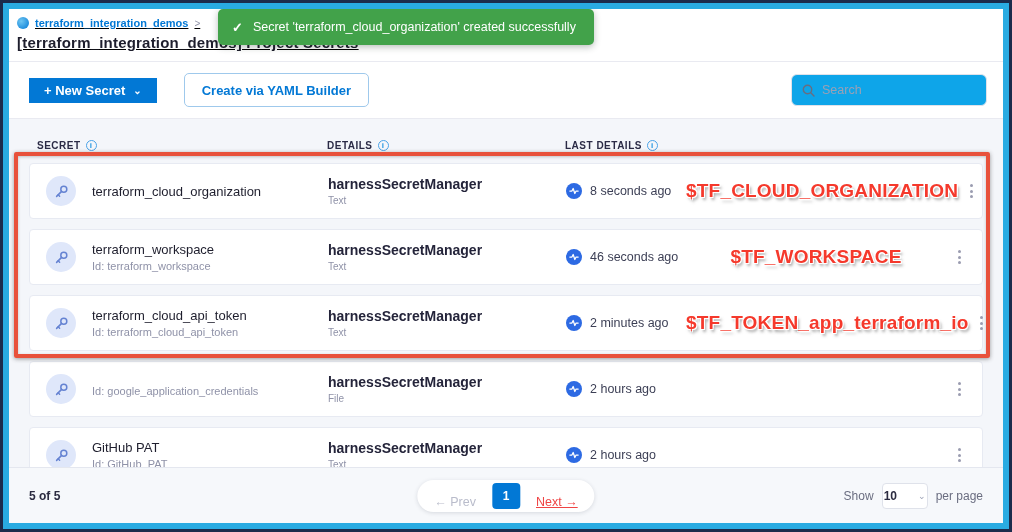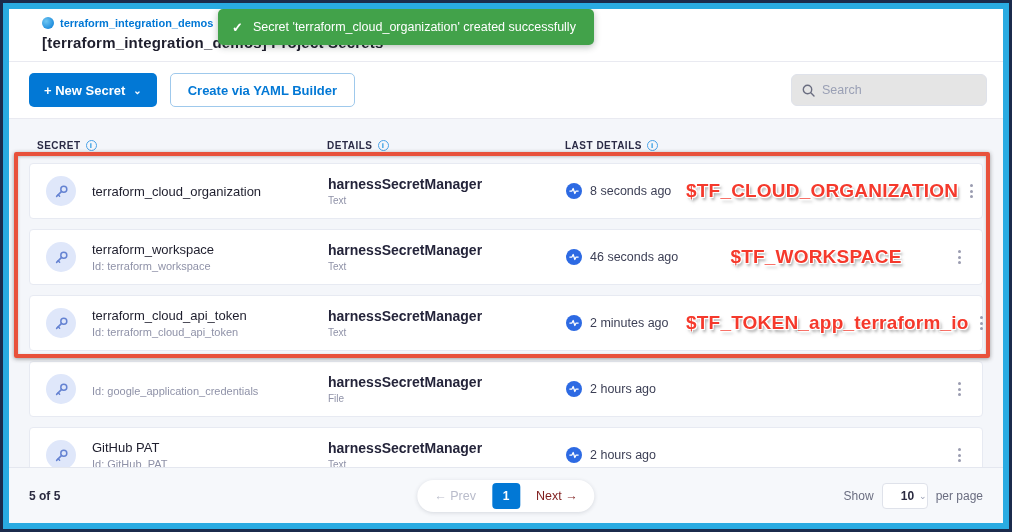--- a/index.html
+++ b/index.html
@@ -3,42 +3,42 @@
 <meta charset="utf-8">
 <style>
   * { margin:0; padding:0; box-sizing:border-box; }
   html,body { background:#fff; }
   body { font-family:"Liberation Sans", sans-serif; width:1012px; height:532px; }
 
   .frame { width:1012px; height:532px; border:3px solid #1b2b4c; }
   .frame-inner { width:100%; height:100%; border:6px solid #29abe2; background:#fff; position:relative; overflow:hidden; }
 
   
-  .header { position:absolute; top:0; left:0; right:0; height:53px; background:#fff; border-bottom:1px solid #e9eaf1; padding:8px 0 0 33px; }
+  .header { position:absolute; top:0; left:0; right:0; height:53px; background:#fff; border-bottom:1px solid #e9eaf1; padding:8px 0 0 8px;text-decoration:underline; }
   .breadcrumb { display:flex; align-items:center; gap:6px; font-size:11px; }
   .proj-icon { width:12px; height:12px; border-radius:50%; background:radial-gradient(circle at 35% 35%, #6ec6f2, #0278d5); display:inline-block; }
   .breadcrumb a { color:#0278d5; text-decoration:none; font-weight:bold; }
   .breadcrumb .chev { color:#8f92a8; font-size:10px; }
   .page-title { margin-top:5px; font-size:15px; font-weight:bold; color:#1e1e2d; letter-spacing:.2px; }
 
   
   .toast { position:absolute; top:0; left:209px; z-index:20; height:36px; background:#42a24a; color:#fff;
            display:flex; align-items:center; gap:10px; padding:0 18px 0 14px; border-radius:5px;
            font-size:12.5px; box-shadow:0 2px 7px rgba(20,40,30,.3); }
   .toast .check { font-size:13px; font-weight:bold; }
 
   
   .toolbar { position:absolute; top:53px; left:0; right:0; height:57px; background:#fff; border-bottom:1px solid #e9eaf1;
              display:flex; align-items:center; padding:0 16px 0 20px; }
-  .btn-primary { display:flex; align-items:center; gap:8px; background:#0278d5; color:#fff; border:none; border-radius:5px;
-                 height:34px; padding:0 15px; font-size:13px; font-weight:bold; cursor:pointer; font-family:inherit; }
+  .btn-primary { display:flex; align-items:center; gap:8px; background:#0278d5; color:#fff; border:none; border-radius:0;
+                 height:25px; padding:0 15px; font-size:13px; font-weight:bold; cursor:pointer; font-family:inherit; }
   .btn-primary .chevd { font-size:10px; margin-top:1px; }
-  .btn-outline { margin-left:13px; display:flex; align-items:center; background:#fff; color:#0278d5; border:1px solid #9fc9ec;
+  .btn-outline { margin-left:27px; display:flex; align-items:center; background:#fff; color:#0278d5; border:1px solid #9fc9ec;
                  border-radius:5px; height:34px; padding:0 17px; font-size:13px; font-weight:bold; cursor:pointer; font-family:inherit; }
-  .search-box { margin-left:auto; width:196px; height:32px; border:1px solid #dfe2ea; border-radius:6px; background:#e5e5e5;
+  .search-box { margin-left:auto; width:196px; height:32px; border:1px solid #dfe2ea; border-radius:6px; background:#0ea5e9;
                 display:flex; align-items:center; gap:7px; padding:0 10px; }
   .search-box svg { flex:0 0 auto; }
   .search-box input { border:none; outline:none; width:100%; font-size:12.5px; color:#3a3d50; font-family:inherit; background:transparent; }
   .search-box input::placeholder { color:#9aa0b5; }
 
   
   .table-section { position:absolute; top:110px; bottom:40px; left:0; right:0; background:#f4f6fa; padding:8px 20px 0; }
   .cols-header { display:grid; grid-template-columns:290px 238px auto; padding-left:8px; height:36px; align-items:center; }
   .col-label { font-size:10px; font-weight:bold; letter-spacing:.5px; color:#2b2b46; display:flex; align-items:center; gap:5px; }
   .info-i { width:11px; height:11px; border-radius:50%; border:1px solid #4aa3e8; color:#1f94e0; font-size:8px; line-height:9px;
@@ -61,28 +61,28 @@
   .dots-btn i { width:3px; height:3px; border-radius:50%; background:#9a9cb0; display:block; }
 
   
   .red-box { position:absolute; left:5px; top:33px; width:976px; height:206px; border:4px solid #e8513b;
              border-radius:2px; pointer-events:none; box-shadow:0 1px 4px rgba(40,40,40,.45), inset 0 1px 3px rgba(40,40,40,.25); z-index:5; }
 
   
   .footer { position:absolute; bottom:0; left:0; right:0; height:56px; background:#f6f8fb; border-top:1px solid #e4e7ef;
             display:flex; align-items:center; padding:0 20px; }
   .count { font-size:12px; font-weight:bold; color:#2b2b40; }
-  .pagination { position:absolute; left:50%; transform:translateX(-50%); display:flex; align-items:center; gap:4px;
+  .pagination { position:absolute; left:50%; transform:translateX(-50%); display:flex; align-items:flex-end; gap:4px;
                 background:#fff; border-radius:999px; padding:3px 5px; box-shadow:0 1px 4px rgba(31,37,58,.15); }
   .pg-prev { border:none; background:none; color:#b9bccb; font-size:12.5px; padding:0 12px; cursor:pointer; font-family:inherit; }
   .pg-page { width:28px; height:26px; background:#0278d5; color:#fff; border:none; border-radius:4px; font-size:12px; font-weight:bold; cursor:pointer; font-family:inherit; }
-  .pg-next { border:none; background:none; color:#7f1d1d; font-size:12.5px; padding:0 12px; cursor:pointer; font-family:inherit; }
+  .pg-next { border:none; background:none; color:#ef4444; font-size:12.5px; padding:0 12px; cursor:pointer; font-family:inherit;text-decoration:underline; }
   .perpage { margin-left:auto; display:flex; align-items:center; gap:8px; font-size:12px; color:#6a6d80; }
   .size-select { width:46px; height:26px; border:1px solid #dfe2ea; border-radius:4px; background:#fff; display:flex;
-                 align-items:center; justify-content:flex-end; gap:5px; font-size:12px; font-weight:bold; color:#2b2b40; cursor:pointer; }
+                 align-items:center; justify-content:center; gap:21px; font-size:12px; font-weight:bold; color:#2b2b40; cursor:pointer; }
   .size-select .chevd { color:#9aa0b5; font-size:9px; font-weight:normal; }
 </style>
 </head>
 <body>
 
 <div class="frame">
   <div class="frame-inner">
 
     <div class="header">
       <div class="breadcrumb">

